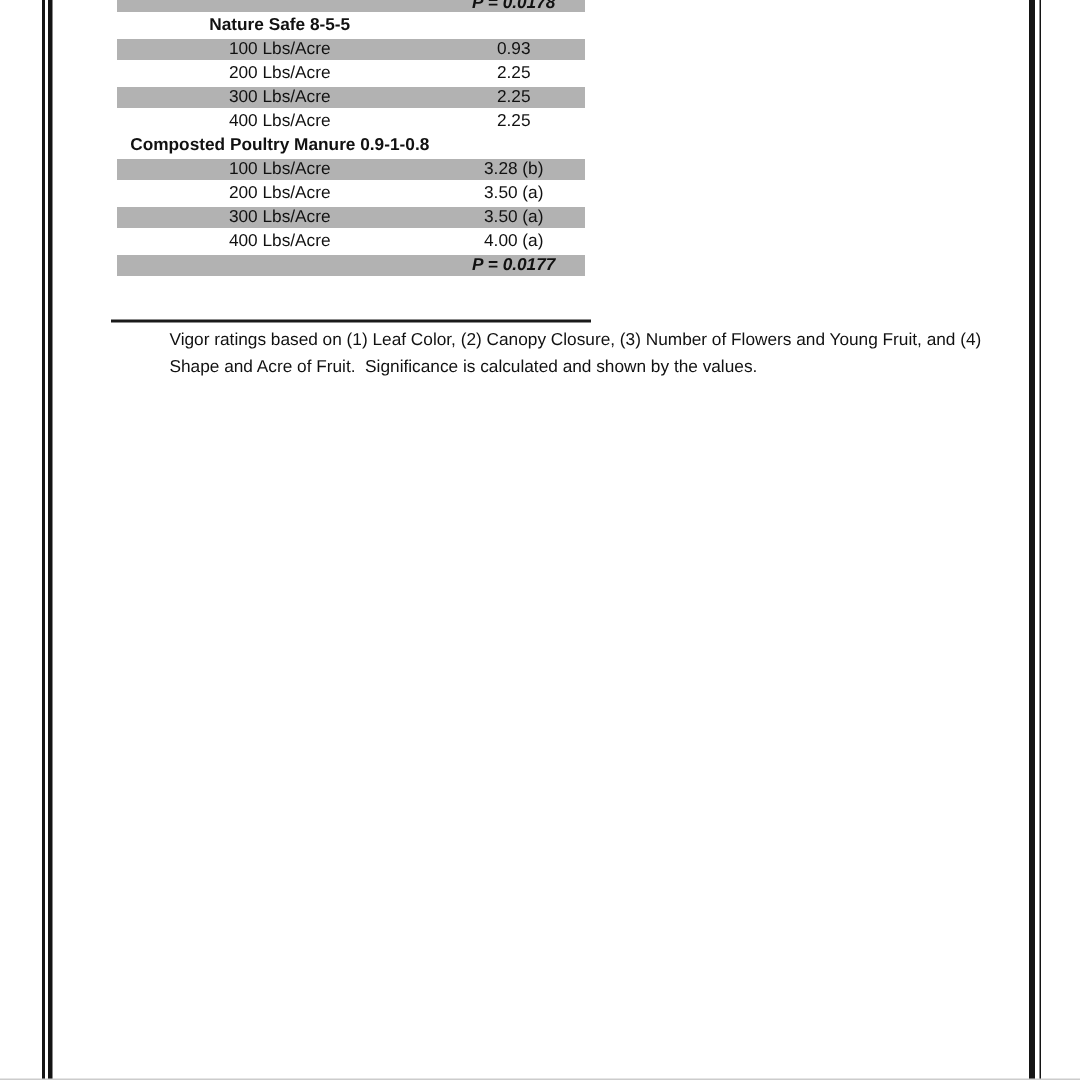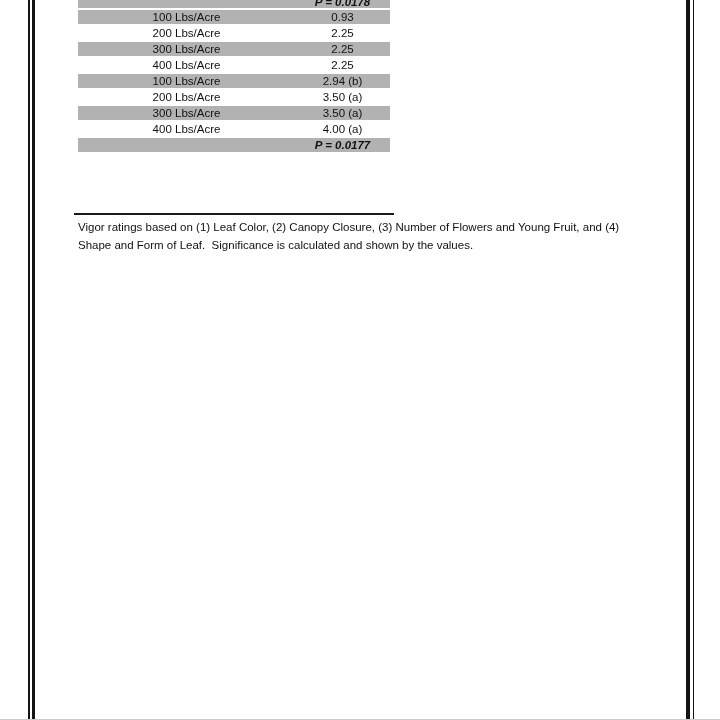--- a/index.html
+++ b/index.html
@@ -62,21 +62,21 @@
     height: 2px;
     background: var(--rule-color, #1a1a1a);
   }
   .footnote {
     position: absolute;
     left: 78px;
     top: 219px;
     font-size: 11.5px;
     line-height: 17.5px;
   }
-  .footnote-line { white-space: pre; }
+  .footnote-line { white-space: pre; margin-left: 35px; }
 
   
   .bottom-edge {
     position: absolute;
     left: 0;
     right: 0;
     bottom: 0;
     height: 1px;
     background: #cccccc;
   }
@@ -87,39 +87,47 @@
 <div class="vline left-outer"></div>
 <div class="vline left-inner"></div>
 <div class="vline right-inner"></div>
 <div class="vline right-outer"></div>
 
 <div class="fert-table" id="fert-table">
     <div class="trow pvalue shaded first">
       <div class="c1"></div>
       <div class="c2">P = 0.0178</div>
     </div>
+    <div class="trow group">
+      <div class="c1">Nature Safe 8-5-5</div>
+      <div class="c2"></div>
+    </div>
     <div class="trow data shaded">
       <div class="c1">100 Lbs/Acre</div>
       <div class="c2">0.93</div>
     </div>
     <div class="trow data">
       <div class="c1">200 Lbs/Acre</div>
       <div class="c2">2.25</div>
     </div>
     <div class="trow data shaded">
       <div class="c1">300 Lbs/Acre</div>
       <div class="c2">2.25</div>
     </div>
     <div class="trow data">
       <div class="c1">400 Lbs/Acre</div>
       <div class="c2">2.25</div>
     </div>
+    <div class="trow group">
+      <div class="c1">Composted Poultry Manure 0.9-1-0.8</div>
+      <div class="c2"></div>
+    </div>
     <div class="trow data shaded">
       <div class="c1">100 Lbs/Acre</div>
-      <div class="c2">2.94 (b)</div>
+      <div class="c2">3.28 (b)</div>
     </div>
     <div class="trow data">
       <div class="c1">200 Lbs/Acre</div>
       <div class="c2">3.50 (a)</div>
     </div>
     <div class="trow data shaded">
       <div class="c1">300 Lbs/Acre</div>
       <div class="c2">3.50 (a)</div>
     </div>
     <div class="trow data">
@@ -129,16 +137,16 @@
     <div class="trow pvalue shaded">
       <div class="c1"></div>
       <div class="c2">P = 0.0177</div>
     </div>
   </div>
 
 <div class="footnote-rule"></div>
 
 <div class="footnote">
   <div class="footnote-line">Vigor ratings based on (1) Leaf Color, (2) Canopy Closure, (3) Number of Flowers and Young Fruit, and (4)</div>
-  <div class="footnote-line">Shape and Form of Leaf.  Significance is calculated and shown by the values.</div>
+  <div class="footnote-line">Shape and Acre of Fruit.  Significance is calculated and shown by the values.</div>
 </div>
 
 <div class="bottom-edge"></div>
 
 </body></html>

